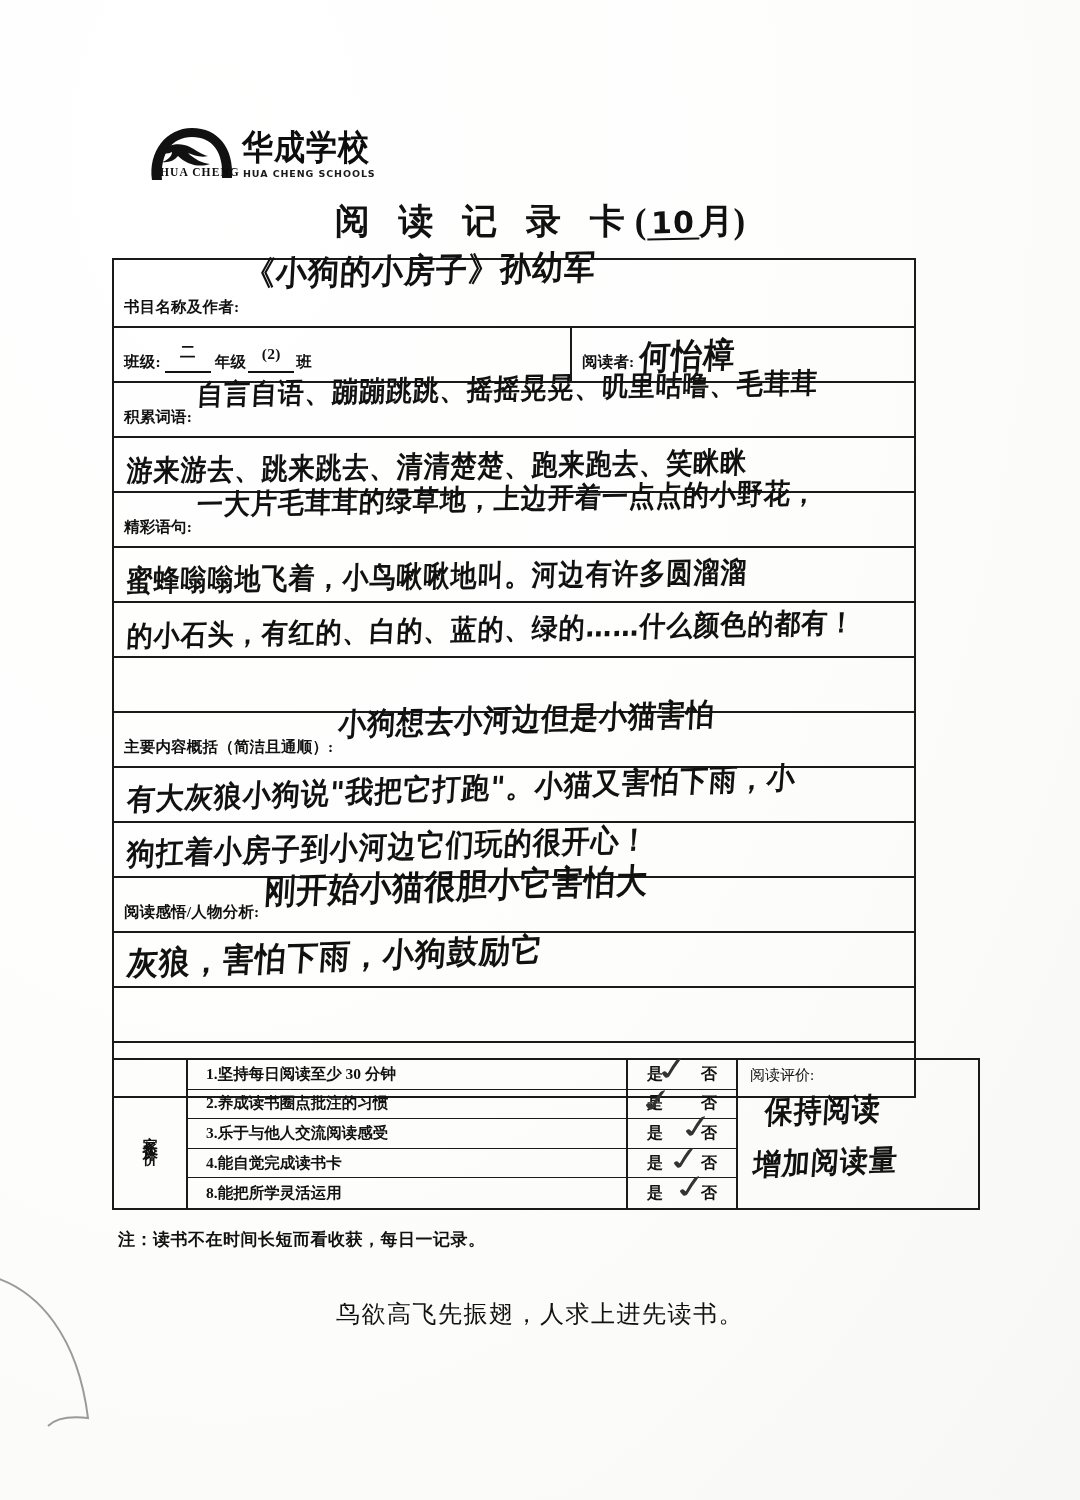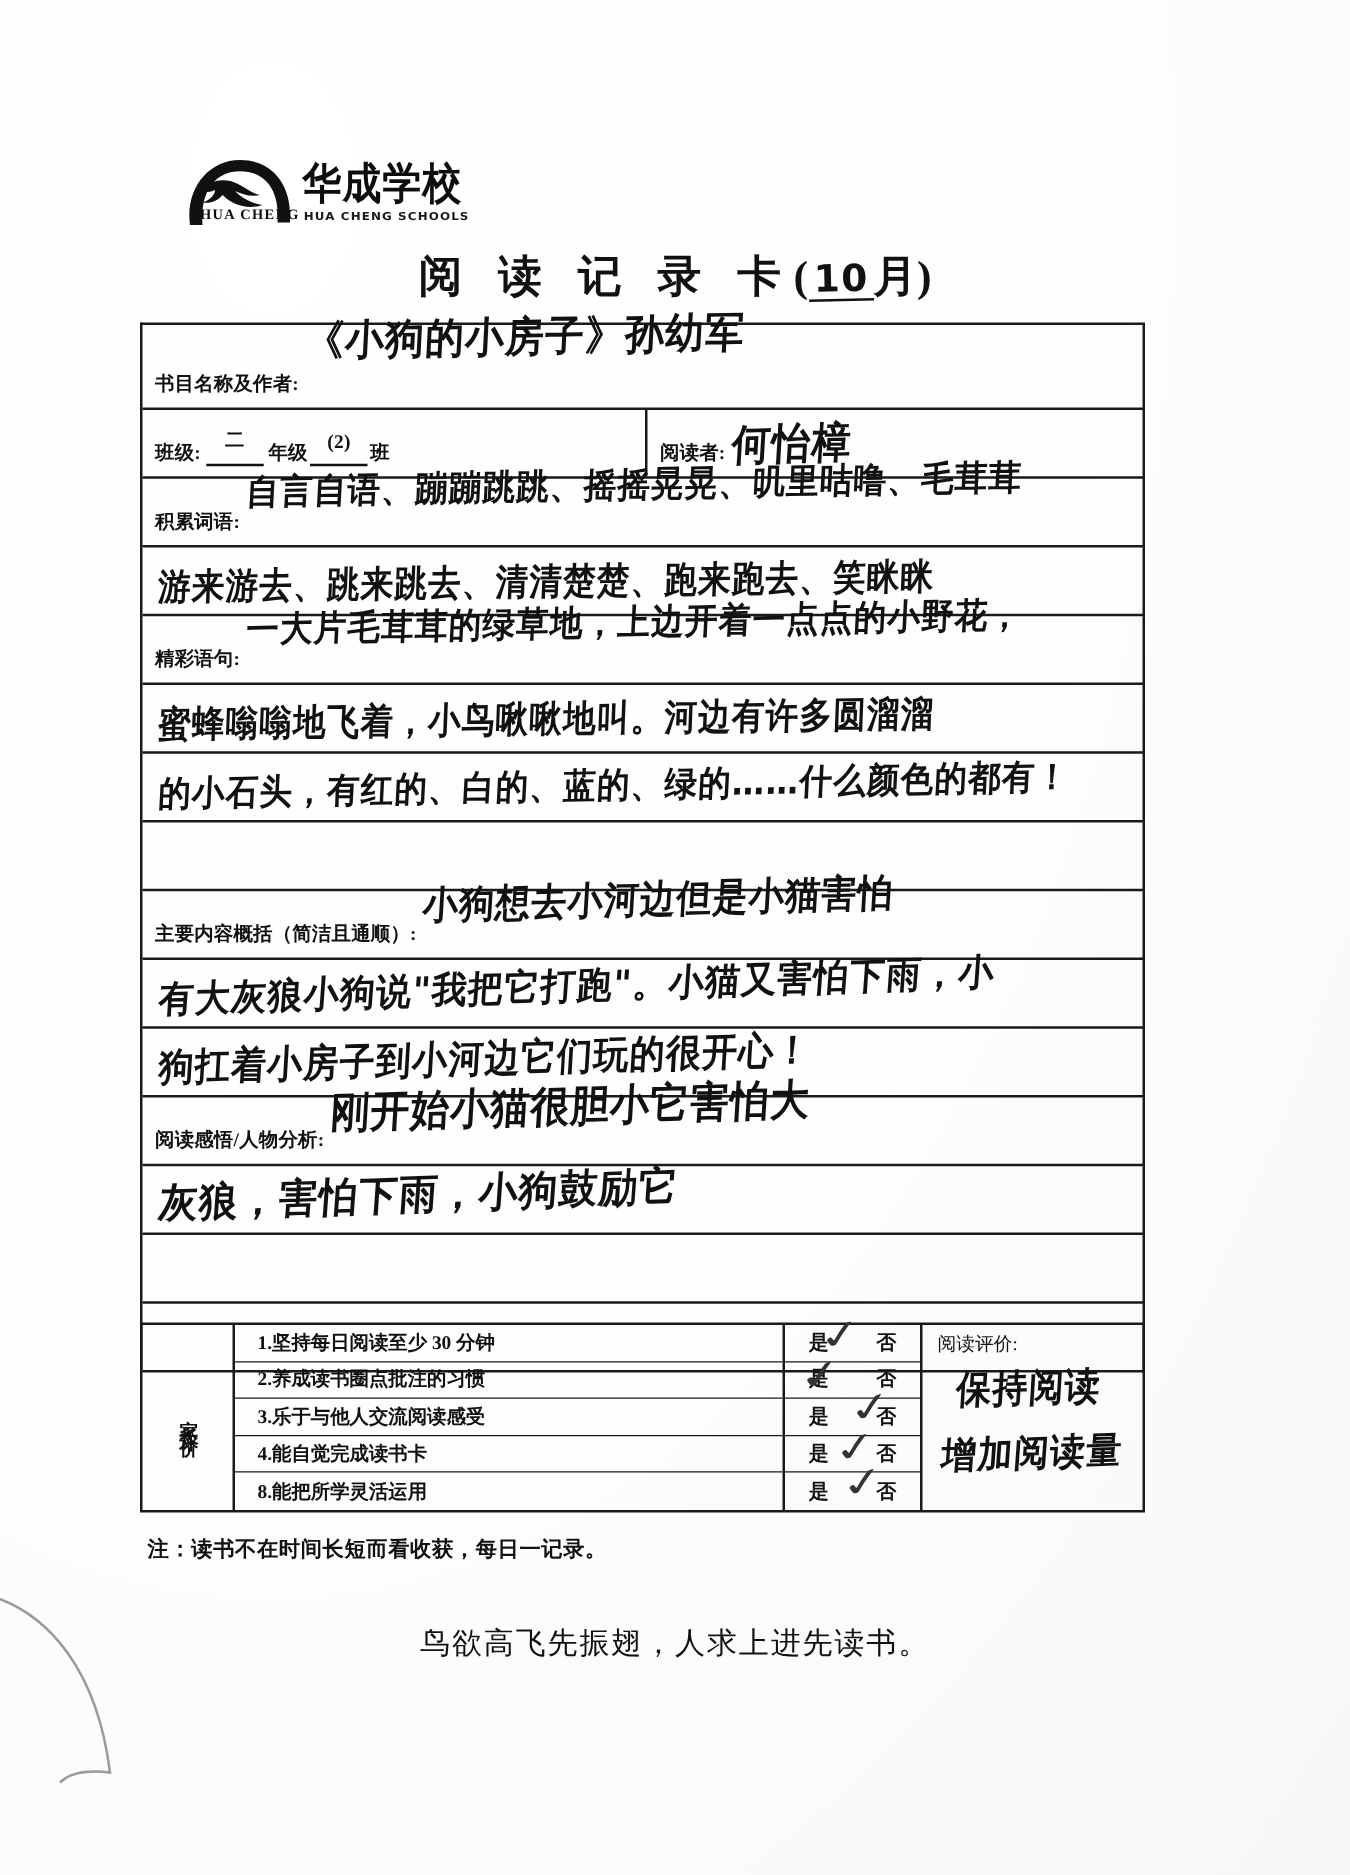--- a/index.html
+++ b/index.html
@@ -61,21 +61,21 @@
   }
   .r-tall{height:68px;}
   .r-std{height:55px;}
   .lbl{
     font-size:15.5px;font-weight:bold;letter-spacing:.2px;
     padding-left:10px;white-space:nowrap;
     align-self:flex-end;padding-bottom:8px;
     font-family:"Liberation Serif","DejaVu Serif",serif;
   }
   .split{display:flex;}
-  .cell-l{width:404px;border-right:2px solid #1a1a1a;box-sizing:border-box;
+  .cell-l{width:458px;border-right:2px solid #1a1a1a;box-sizing:border-box;
     display:flex;align-items:flex-end;height:100%;}
   .cell-r{flex:1;display:flex;align-items:flex-end;height:100%;}
 
   
   .hw{
     font-family:"DejaVu Sans",sans-serif;
     font-weight:bold;
     color:#111;
     letter-spacing:1px;
     white-space:nowrap;
@@ -92,21 +92,21 @@
   .hw-inline{margin-left:4px;padding-bottom:6px;}
   .hw-full{position:absolute;left:12px;bottom:6px;}
 
   .blank-u{
     display:inline-block;min-width:46px;text-align:center;
     border-bottom:2px solid #111;
   }
 
   
   .evalgrid{
-    position:absolute;left:112px;top:1058px;width:804px;height:152px;
+    position:absolute;left:112px;top:1058px;width:868px;height:152px;
     border:2px solid #1a1a1a;box-sizing:border-box;display:flex;
   }
   .ev-parent{
     width:74px;border-right:2px solid #1a1a1a;box-sizing:border-box;
     display:flex;align-items:center;justify-content:center;
   }
   .ev-parent span{
     font-size:15px;font-weight:bold;line-height:1.35;text-align:center;
     writing-mode:vertical-rl;letter-spacing:5px;
     font-family:"Liberation Serif","DejaVu Serif",serif;

